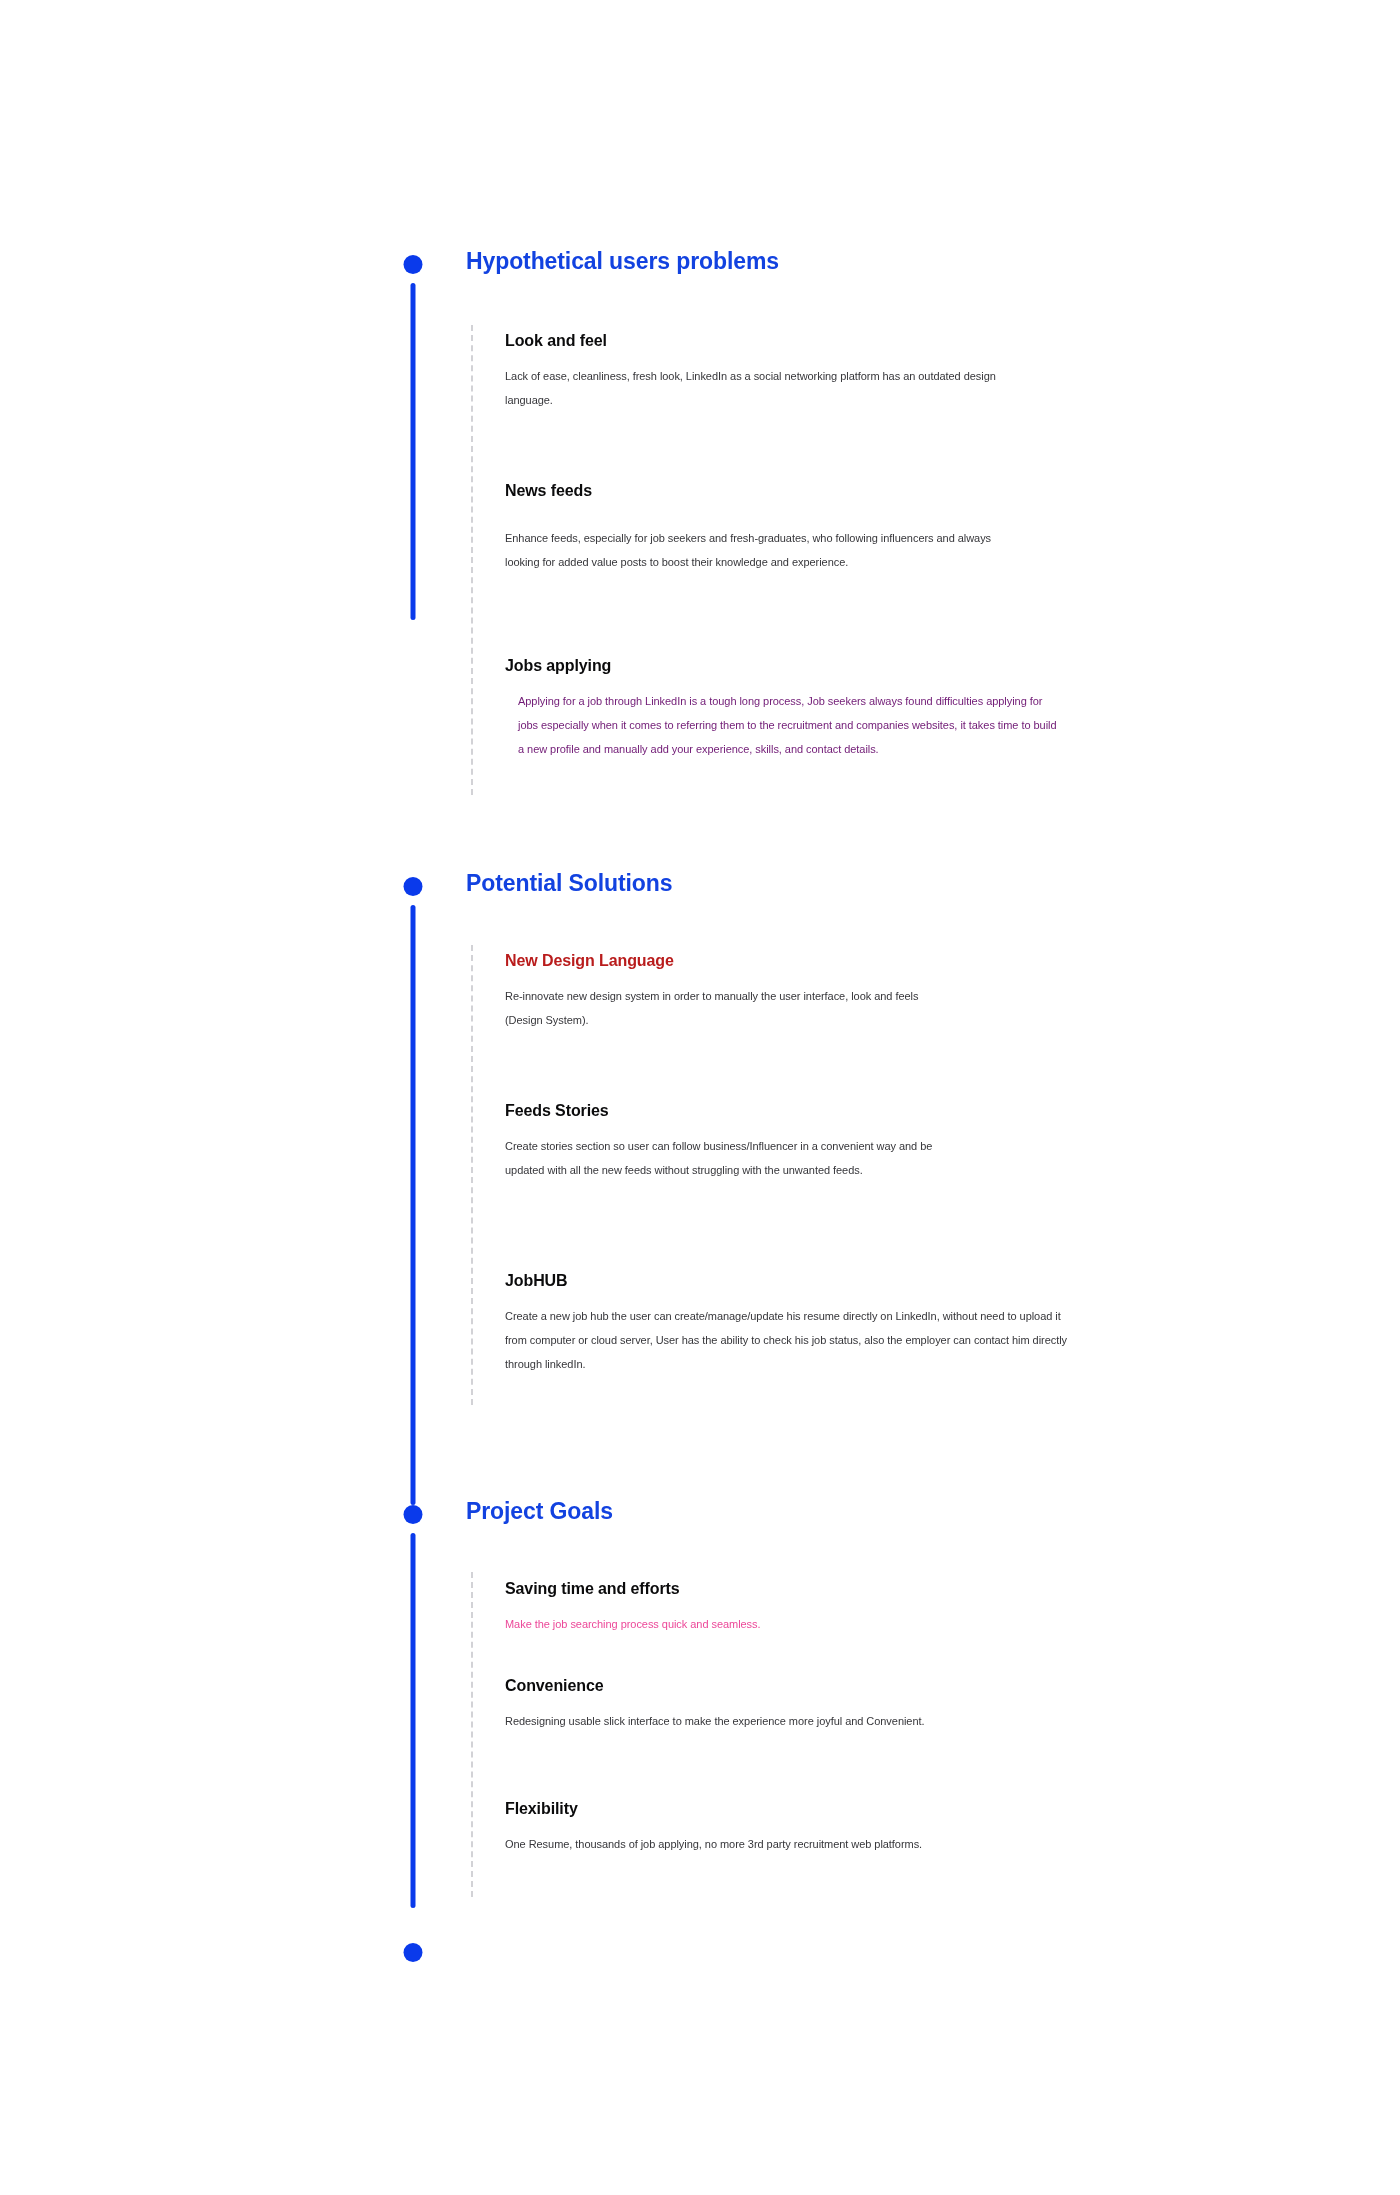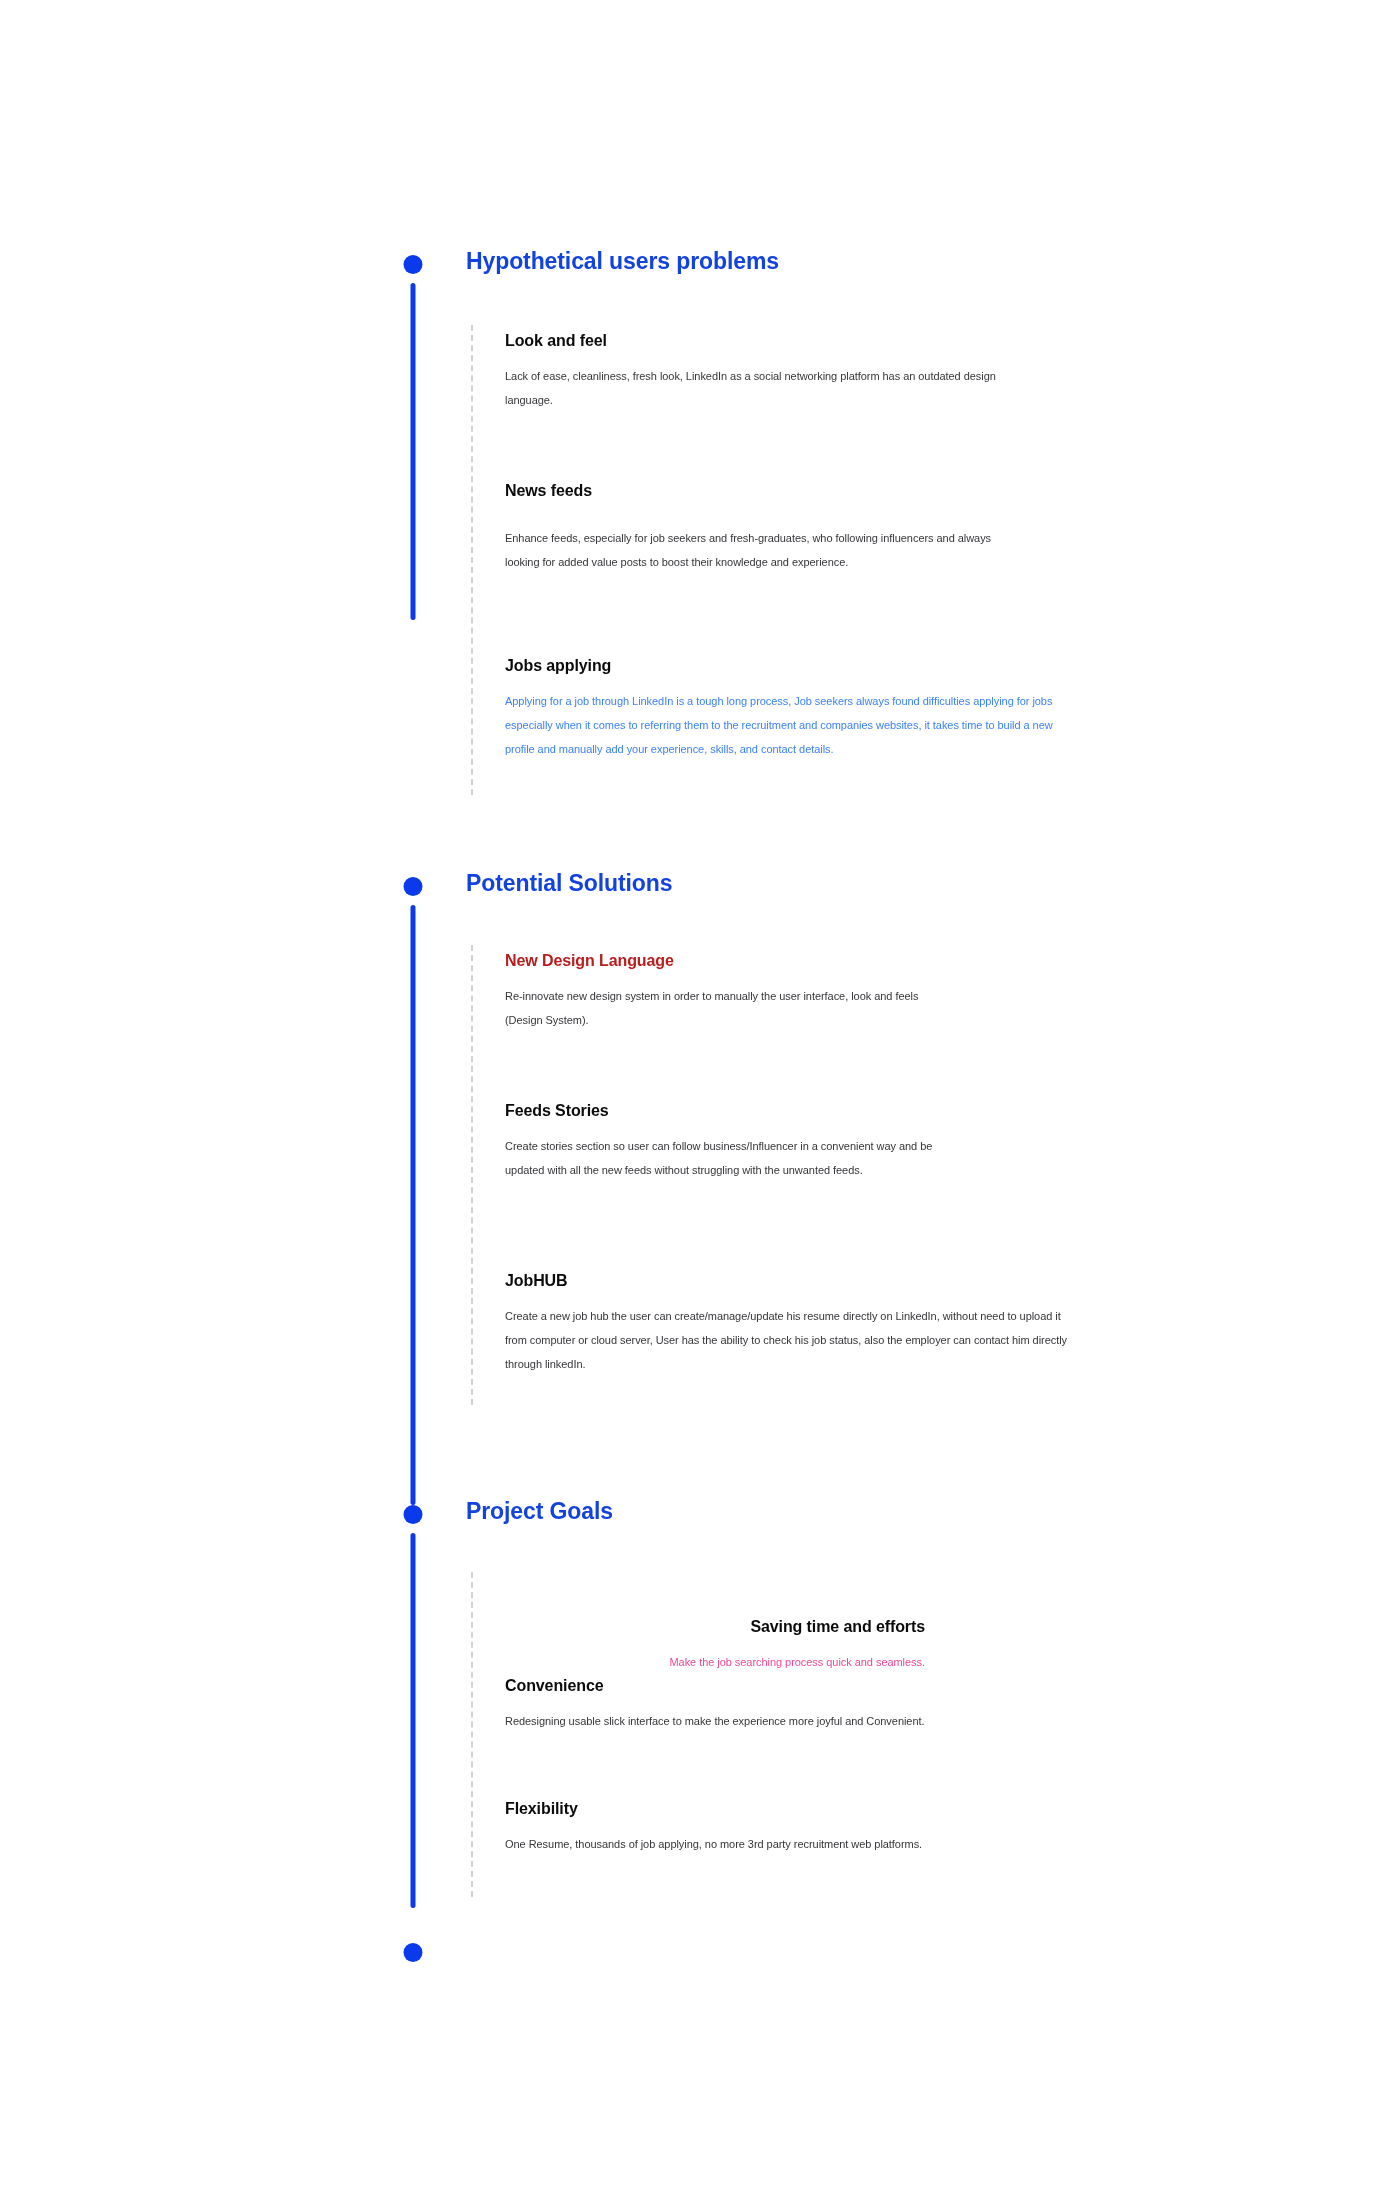--- a/index.html
+++ b/index.html
@@ -92,41 +92,41 @@
       <div style="position: absolute; left: 100px; top: 330px; width: 500px;">
         <div class="item-title" style="color: rgb(11, 11, 12);">Look and feel</div>
         <div class="item-body" style="color: rgb(54, 54, 58);">Lack of ease, cleanliness, fresh look, LinkedIn as a social networking platform has an outdated design language.</div>
       </div>
       <div style="position: absolute; left: 100px; top: 480px; width: 500px;">
         <div class="item-title" style="color: rgb(11, 11, 12);">News feeds</div>
         <div class="item-body" style="color: rgb(54, 54, 58); margin-top: 24px;">Enhance feeds, especially for job seekers and fresh-graduates, who following influencers and always looking for added value posts to boost their knowledge and experience.</div>
       </div>
       <div style="position: absolute; left: 100px; top: 655px; width: 560px;">
         <div class="item-title" style="color: rgb(11, 11, 12);">Jobs applying</div>
-        <div class="item-body" style="color: #3b82f6;">Applying for a job through LinkedIn is a tough long process, Job seekers always found difficulties applying for jobs especially when it comes to referring them to the recruitment and companies websites, it takes time to build a new profile and manually add your experience, skills, and contact details.</div>
+        <div class="item-body" style="color: #701a75; margin-left: 13px;">Applying for a job through LinkedIn is a tough long process, Job seekers always found difficulties applying for jobs especially when it comes to referring them to the recruitment and companies websites, it takes time to build a new profile and manually add your experience, skills, and contact details.</div>
       </div>
       <div class="rail-node" style="top: 877px; background: rgb(10, 58, 235);"></div>
       <div class="section-title" style="position: absolute; top: 870px; color: rgb(18, 66, 224);">Potential Solutions</div>
       <div style="position: absolute; left: 66px; top: 945px; height: 460px; width: 0px; border-left: 2px dashed rgb(210, 210, 214);"></div>
       <div style="position: absolute; left: 100px; top: 950px; width: 420px;">
         <div class="item-title" style="color: #b91c1c;">New Design Language</div>
         <div class="item-body" style="color: rgb(54, 54, 58);">Re-innovate new design system in order to manually the user interface, look and feels (Design System).</div>
       </div>
       <div style="position: absolute; left: 100px; top: 1100px; width: 430px;">
         <div class="item-title" style="color: rgb(11, 11, 12);">Feeds Stories</div>
         <div class="item-body" style="color: rgb(54, 54, 58);">Create stories section so user can follow business/Influencer in a convenient way and be updated with all the new feeds without struggling with the unwanted feeds.</div>
       </div>
       <div style="position: absolute; left: 100px; top: 1270px; width: 580px;">
         <div class="item-title" style="color: rgb(11, 11, 12);">JobHUB</div>
         <div class="item-body" style="color: rgb(54, 54, 58);">Create a new job hub the user can create/manage/update his resume directly on LinkedIn, without need to upload it from computer or cloud server, User has the ability to check his job status, also the employer can contact him directly through linkedIn.</div>
       </div>
       <div class="rail-node" style="top: 1505px; background: rgb(10, 58, 235);"></div>
       <div class="section-title" style="position: absolute; top: 1498px; color: rgb(18, 66, 224);">Project Goals</div>
       <div style="position: absolute; left: 66px; top: 1572px; height: 325px; width: 0px; border-left: 2px dashed rgb(210, 210, 214);"></div>
-      <div style="position: absolute; left: 100px; top: 1616px; width: 420px; text-align: right;">
+      <div style="position: absolute; left: 100px; top: 1578px; width: 420px;">
         <div class="item-title" style="color: rgb(11, 11, 12);">Saving time and efforts</div>
         <div class="item-body" style="color: #ec4899;">Make the job searching process quick and seamless.</div>
       </div>
       <div style="position: absolute; left: 100px; top: 1675px; width: 420px;">
         <div class="item-title" style="color: rgb(11, 11, 12);">Convenience</div>
         <div class="item-body" style="color: rgb(54, 54, 58);">Redesigning usable slick interface to make the experience more joyful and Convenient.</div>
       </div>
       <div style="position: absolute; left: 100px; top: 1798px; width: 420px;">
         <div class="item-title" style="color: rgb(11, 11, 12);">Flexibility</div>
         <div class="item-body" style="color: rgb(54, 54, 58);">One Resume, thousands of job applying, no more 3rd party recruitment web platforms.</div>

